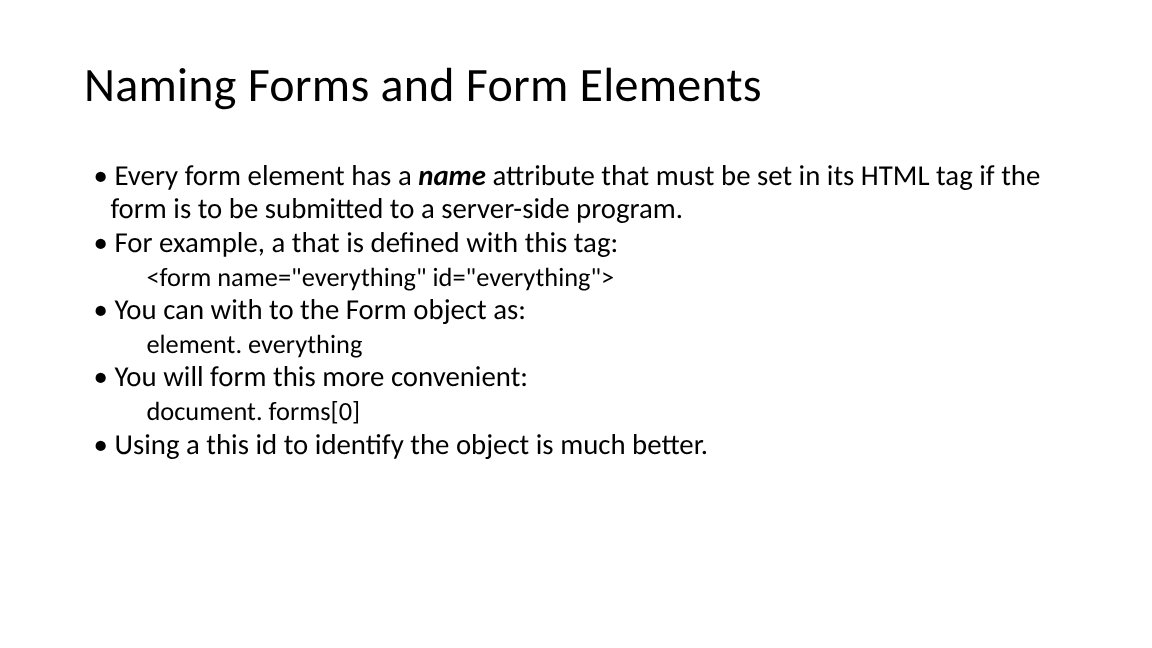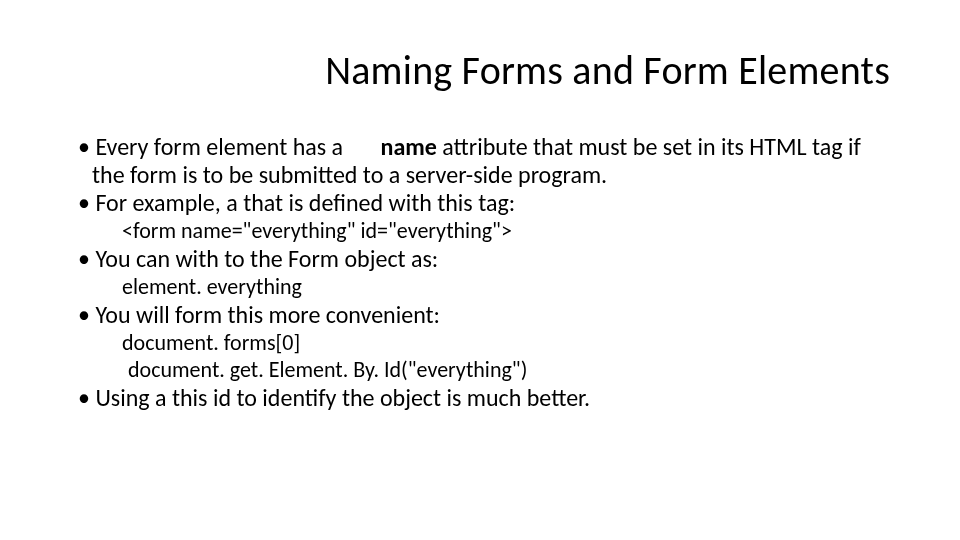--- a/index.html
+++ b/index.html
@@ -1,40 +1,39 @@
 <!DOCTYPE html>
 <html><head>
 <meta charset="utf-8">
 <style>
   * { margin: 0; padding: 0; box-sizing: border-box; }
   html, body { width: 960px; height: 540px; background: #fff; font-family: Calibri, "Segoe UI", Arial, sans-serif; color: #000; }
   .slide { width: 960px; height: 540px; padding: 46px 70px 0 70px; }
-  .title { font-size: 40px; font-weight: 400; text-align: right; margin-bottom: 38px; letter-spacing: 0.2px; }
+  .title { font-size: 40px; font-weight: 400; text-align: left; margin-bottom: 38px; letter-spacing: 0.2px; }
   .content { font-size: 24px; line-height: 1.15; }
   .b1 { padding-left: 22px; text-indent: -14px; margin-bottom: 1px; }
   .b1::before { content: "• "; }
   .sub { padding-left: 52px; font-size: 22px; margin-bottom: 2px; }
-  .bi { font-weight: 700; margin-left: 32px; }
+  .bi { font-style: italic; font-weight: 700; }
 </style>
 </head>
 <body>
 
 <div class="slide">
   <h1 class="title">Naming Forms and Form Elements</h1>
   <div class="content">
 
     <div class="b1"><span>Every form element has a </span><span class="bi">name</span><span> attribute that must be set in its HTML tag if the form is to be submitted to a server-side program.</span></div>
 
     <div class="b1"><span>For example, a that is defined with this tag:</span></div>
     <div class="sub">&lt;form name="everything" id="everything"&gt;</div>
 
     <div class="b1"><span>You can with to the Form object as:</span></div>
     <div class="sub">element. everything</div>
 
     <div class="b1"><span>You will form this more convenient:</span></div>
     <div class="sub">document. forms[0]</div>
 
-    <div class="sub" style="padding-left:58px;">document. get. Element. By. Id("everything")</div>
 
     <div class="b1"><span>Using a this id to identify the object is much better.</span></div>
 
   </div>
 </div>
 
 </body></html>

